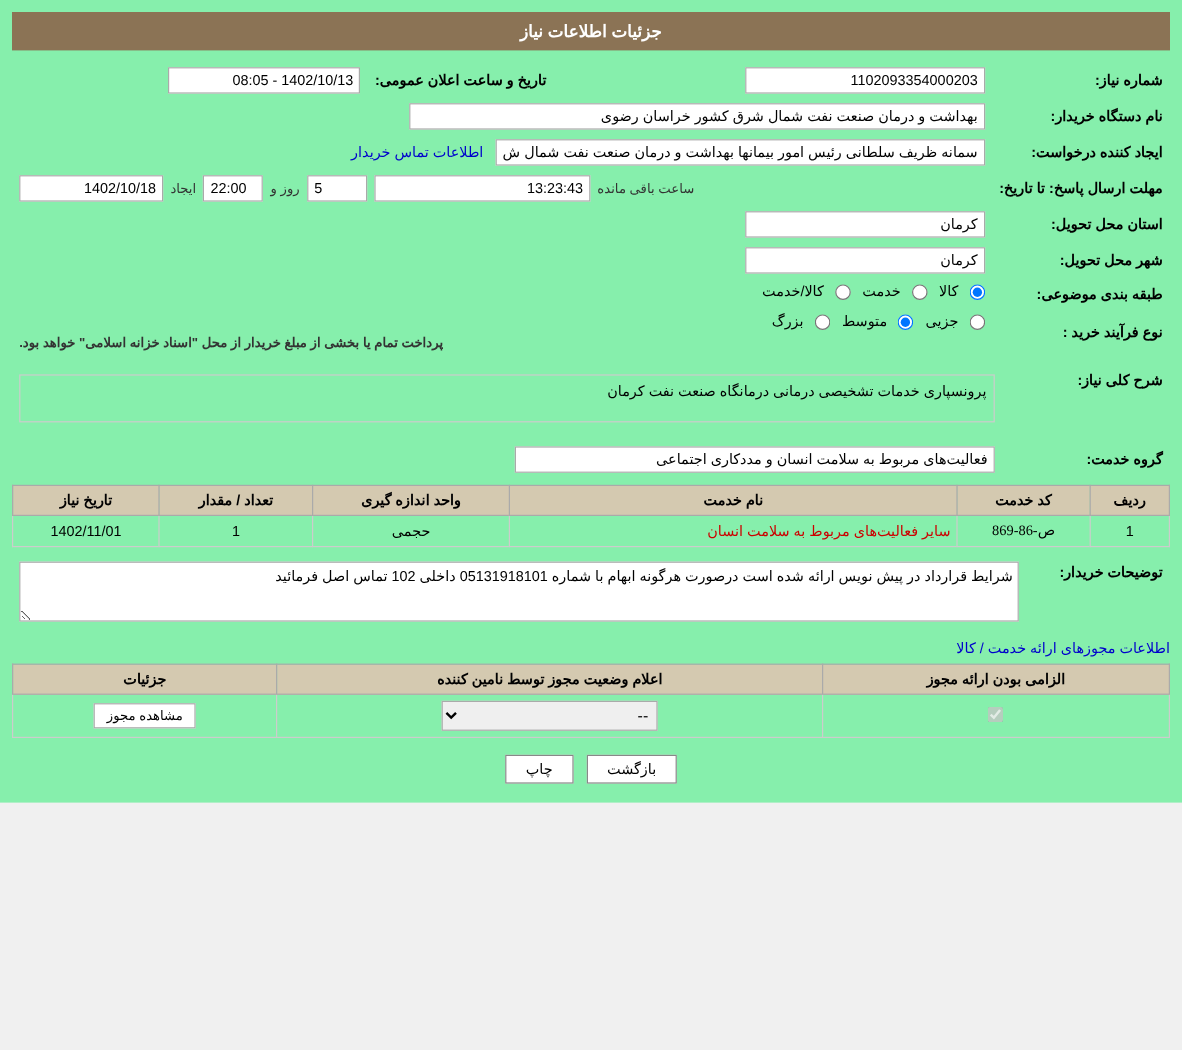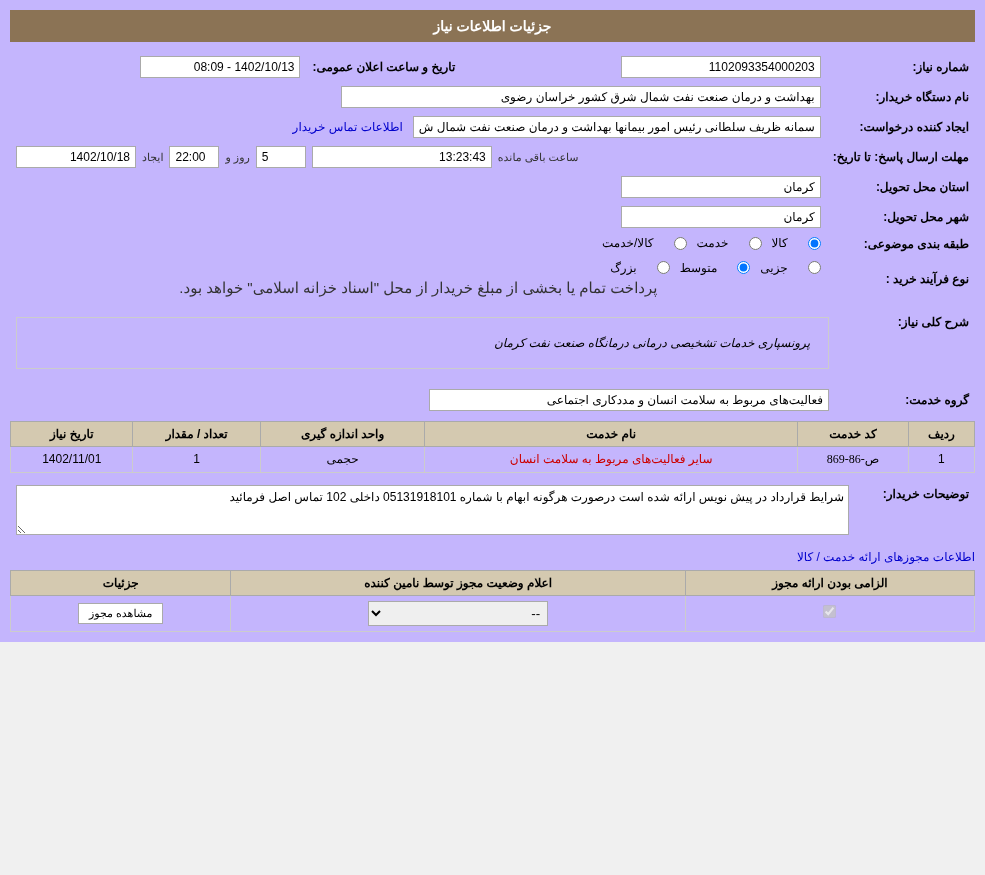--- a/index.html
+++ b/index.html
@@ -6,21 +6,21 @@
     body {
       font-family: Tahoma, Arial, sans-serif;
       font-size: 12px;
       background: #f0f0f0;
       direction: rtl;
       color: #000;
     }
     .page-wrapper {
       max-width: 985px;
       margin: 0 auto;
-      background: #c4b5fd;
+      background: #86efac;
       padding: 10px;
     }
     .header-bar {
       background: #8B7355;
       color: #fff;
       text-align: center;
       padding: 8px;
       font-size: 14px;
       font-weight: bold;
       margin-bottom: 10px;
@@ -71,22 +71,22 @@
       text-decoration: none;
     }
     .radio-group {
       display: inline-flex;
       gap: 10px;
       align-items: center;
       flex-direction: row-reverse;
     }
     .radio-item {
       display: flex;
-      align-items: center;
-      gap: 20px;
+      align-items: flex-end;
+      gap: 9px;
       flex-direction: row-reverse;
     }
     .tarikh-row {
       display: flex;
       align-items: center;
       gap: 6px;
       flex-direction: row-reverse;
     }
     .tarikh-label {
       font-size: 11px;
@@ -116,20 +116,21 @@
       text-align: center;
       font-weight: bold;
     }
     .services-table td {
       border: 1px solid #ccc;
       padding: 5px;
       text-align: center;
     }
     .services-table td.service-name {
       color: #cc0000;
+      text-align: right;
     }
     .service-code {
       text-align: left;
       direction: ltr;
       font-family: Liberation Serif, serif;
     }
     
     .perm-table {
       width: 100%;
       border-collapse: collapse;
@@ -169,23 +170,22 @@
       margin: 14px 0 6px 0;
     }
     .select-status {
       border: 1px solid #aaa;
       padding: 3px;
       min-width: 180px;
       direction: rtl;
     }
     .bordered-area {
       border: 1px solid #ccc;
-      padding: 18px;
+      padding: 6px;
       margin: 4px 0;
-      font-style: italic;
     }
   </style>
 </head>
 <body>
 
 <div class="page-wrapper">
 
   <div class="header-bar">
     <span>جزئیات اطلاعات نیاز</span>
   </div>
@@ -193,21 +193,21 @@
   <table class="info-table">
     <tbody>
 
       <tr>
         <td class="label-cell">شماره نیاز:</td>
         <td class="value-cell">
           <span class="input-box input-date" style="min-width:200px; display:inline-block;">1102093354000203</span>
         </td>
         <td class="label-cell">تاریخ و ساعت اعلان عمومی:</td>
         <td class="value-cell">
-          <span class="input-box" style="min-width:160px;">1402/10/13 - 08:09</span>
+          <span class="input-box" style="min-width:160px;">1402/10/13 - 08:05</span>
         </td>
       </tr>
 
       <tr>
         <td class="label-cell">نام دستگاه خریدار:</td>
         <td class="value-cell" colspan="3">
           <span class="input-box" style="min-width:480px;">بهداشت و درمان صنعت نفت شمال شرق کشور   خراسان رضوی</span>
         </td>
       </tr>
 
@@ -279,21 +279,21 @@
             </div>
             <div class="radio-item">
               <span>متوسط</span>
               <input type="radio" name="farayand" checked="" style="">
             </div>
             <div class="radio-item">
               <span>جزیی</span>
               <input type="radio" name="farayand" style="">
             </div>
           </div>
-          <div style="font-size:15px; color:#333; text-align:center;">پرداخت تمام یا بخشی از مبلغ خریدار از محل "اسناد خزانه اسلامی" خواهد بود.</div>
+          <div style="font-size:11px; color:#333; text-align:left;font-weight:bold;">پرداخت تمام یا بخشی از مبلغ خریدار از محل "اسناد خزانه اسلامی" خواهد بود.</div>
         </td>
       </tr>
     </tbody>
   </table>
 
   <div style="margin: 8px 0;">
     <table class="info-table">
       <tbody>
           <tr>
         <td class="label-cell" style="vertical-align:top; padding-top:6px;">شرح کلی نیاز:</td>
@@ -375,14 +375,18 @@
             <option>--</option>
           </select>
         </td>
         <td>
           <button class="btn-view">مشاهده مجوز</button>
         </td>
       </tr>
     </tbody>
   </table>
 
+  <div class="footer-buttons">
+    <button class="btn-primary">بازگشت</button>
+    <button class="btn-primary">چاپ</button>
+  </div>
 
 </div>
 
 </body></html>

